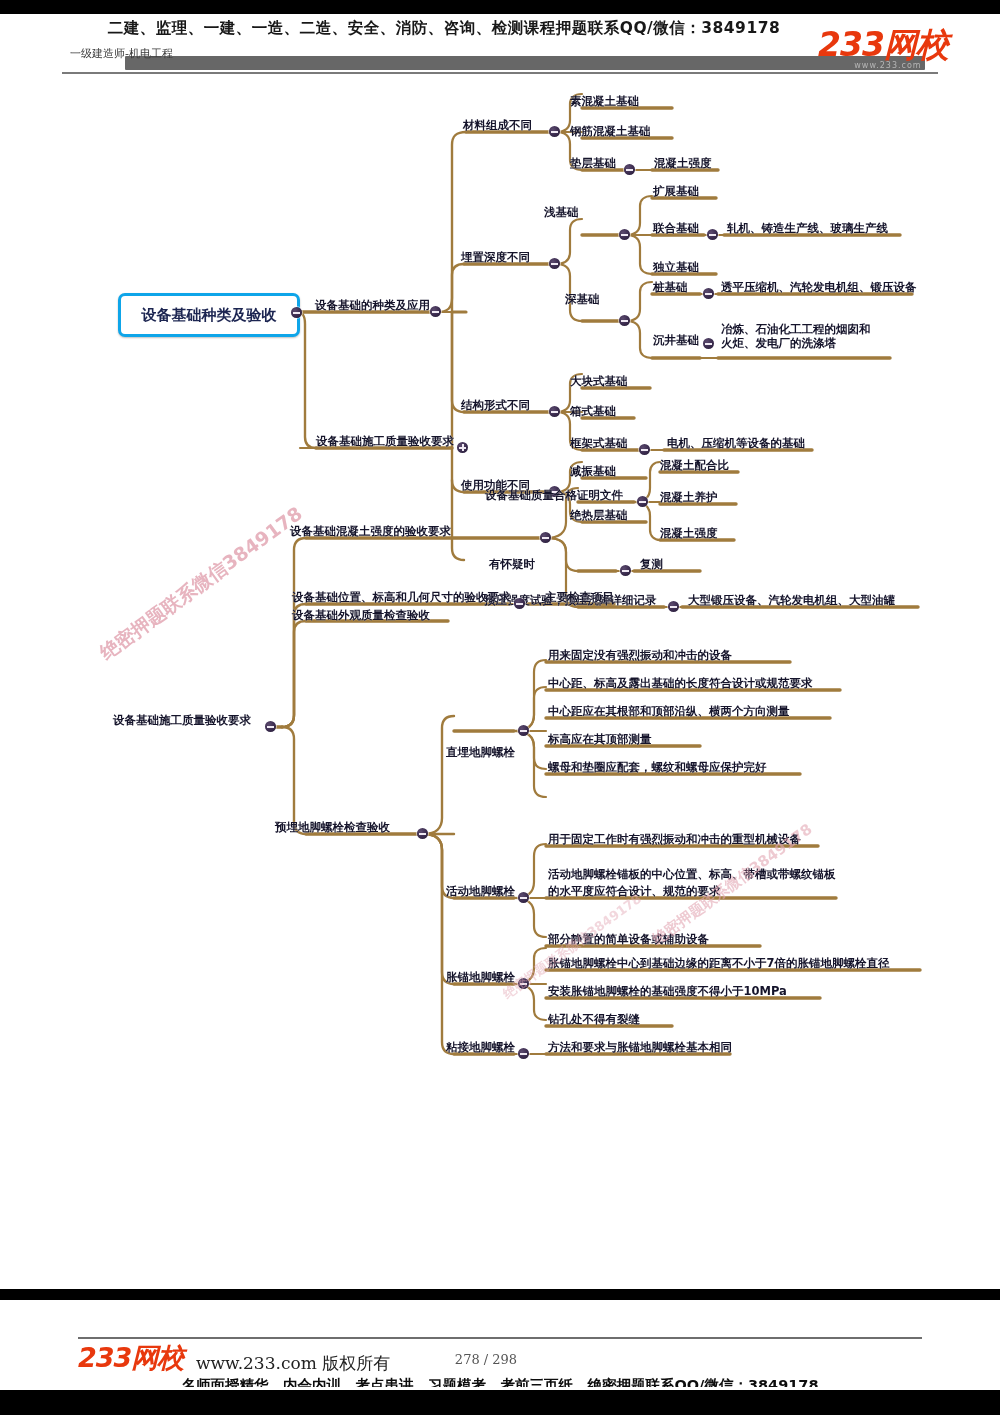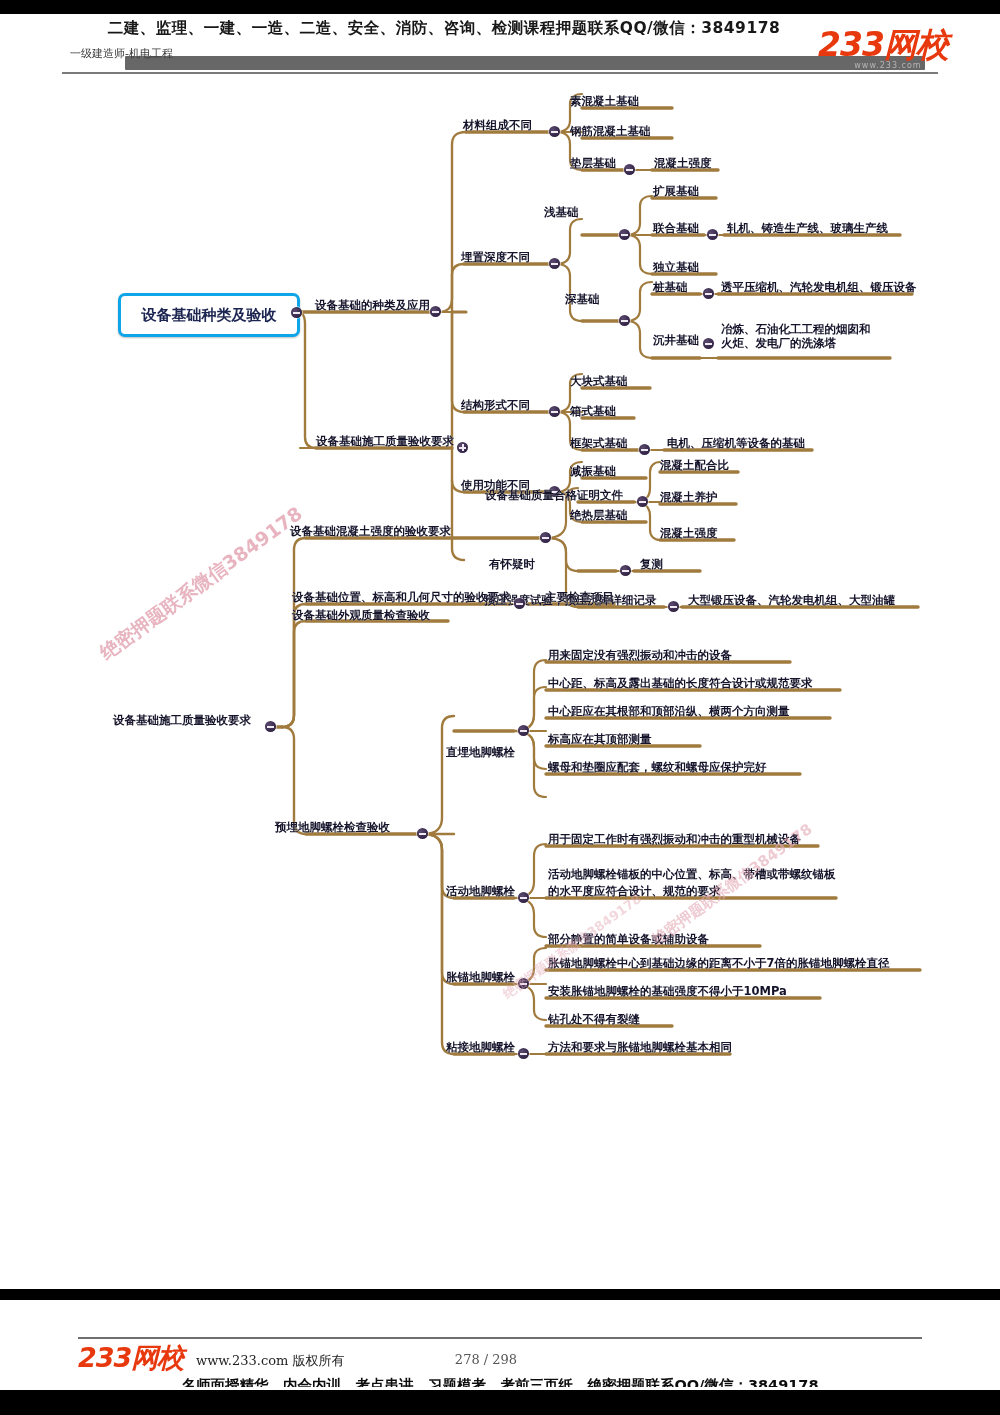--- a/index.html
+++ b/index.html
@@ -67,21 +67,21 @@
     transform:rotate(-36deg);transform-origin:left bottom;white-space:nowrap;
     pointer-events:none;
   }
   #wm1{left:110px;top:560px;font-size:19px;}
   #wm2{left:660px;top:850px;font-size:15px;opacity:.6;}
   #wm3{left:510px;top:905px;font-size:13px;opacity:.45;}
 
   
   #f-rule{position:absolute;left:78px;top:1337px;width:844px;height:2px;background:#6e6e6e;}
   #f-logo{position:absolute;left:78px;top:1344px;}
-  #f-copy{position:absolute;left:196px;top:1352px;font-size:13px;color:#222;
+  #f-copy{position:absolute;left:196px;top:1352px;font-size:17px;color:#222;
           font-family:"DejaVu Serif","Liberation Serif",serif;white-space:nowrap;}
   #f-page{position:absolute;left:0;top:1352px;width:972px;text-align:center;
           font-size:13px;color:#555;font-family:"DejaVu Serif","Liberation Serif",serif;}
   #f-promo{position:absolute;left:0;top:1376px;width:1000px;text-align:center;
            font-size:14.5px;font-weight:bold;color:#0d0d0d;white-space:nowrap;
            clip-path:inset(0 0 42% 0);}
 </style>
 </head>
 <body>
 

